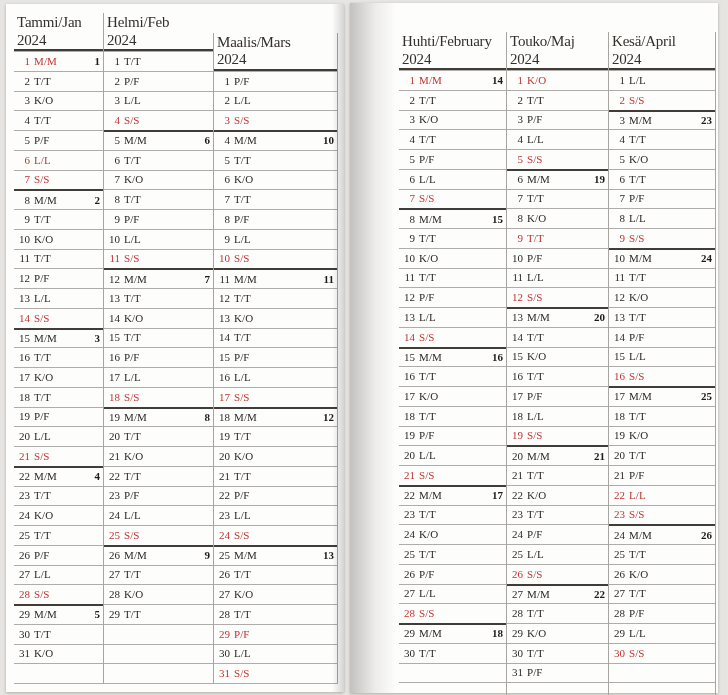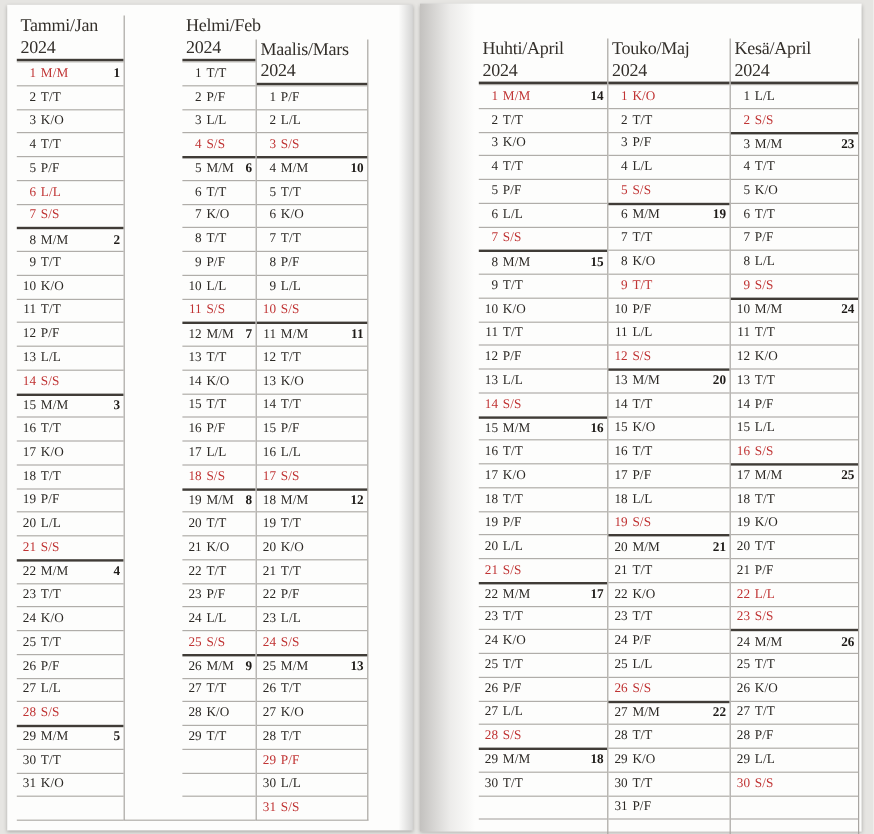--- a/index.html
+++ b/index.html
@@ -34,22 +34,22 @@
     pointer-events:none; z-index:0;
   }
   .cols{ position:relative; z-index:1; display:flex; align-items:flex-end;font-family:Liberation Serif, serif; }
   .cols-left{ padding:9px 0 0 8px; }
   .cols-right{ padding:9px 0 0 49px; }
 
   .col{ box-sizing:border-box; border-bottom:1px solid var(--line); }
   .col.sep{ border-left:1px solid #a8a5a1; }
   .col:last-child{ border-right:1px solid #a8a5a1; }
   .cols-left  .col:nth-child(1){ width:89px; }
-  .cols-left  .col:nth-child(2){ width:110px;padding-left:48px; }
-  .cols-left  .col:nth-child(3){ width:94px; }
+  .cols-left  .col:nth-child(2){ width:110px; }
+  .cols-left  .col:nth-child(3){ width:125px; }
   .cols-right .col:nth-child(1){ width:107px; }
   .cols-right .col:nth-child(2){ width:102px;margin-top:20px; }
   .cols-right .col:nth-child(3){ width:108px; }
 
   .month-header{
     box-sizing:border-box; height:38px;
     padding:1px 0 0 3px;
     font-size:15px; line-height:17.5px; letter-spacing:-0.2px;
     color:#332f2a;
     border-bottom:2px solid var(--dark);
@@ -474,21 +474,21 @@
             <span class="dnum">31</span>
             <span class="dow">S/S</span>
           </div>
         </div>
       </div>
   </div>
   <div class="page page-right">
     <div class="cols cols-right">
         <div class="col">
           <div class="month-header">
-            <div class="t1">Huhti/April</div>
+            <div class="t1">Huhti/February</div>
             <div class="t2">2024</div>
           </div>
           <div class="row day red">
             <span class="dnum">1</span>
             <span class="dow">M/M</span>
             <span class="wk">14</span>
           </div>
           <div class="row day">
             <span class="dnum">2</span>
             <span class="dow">T/T</span>

